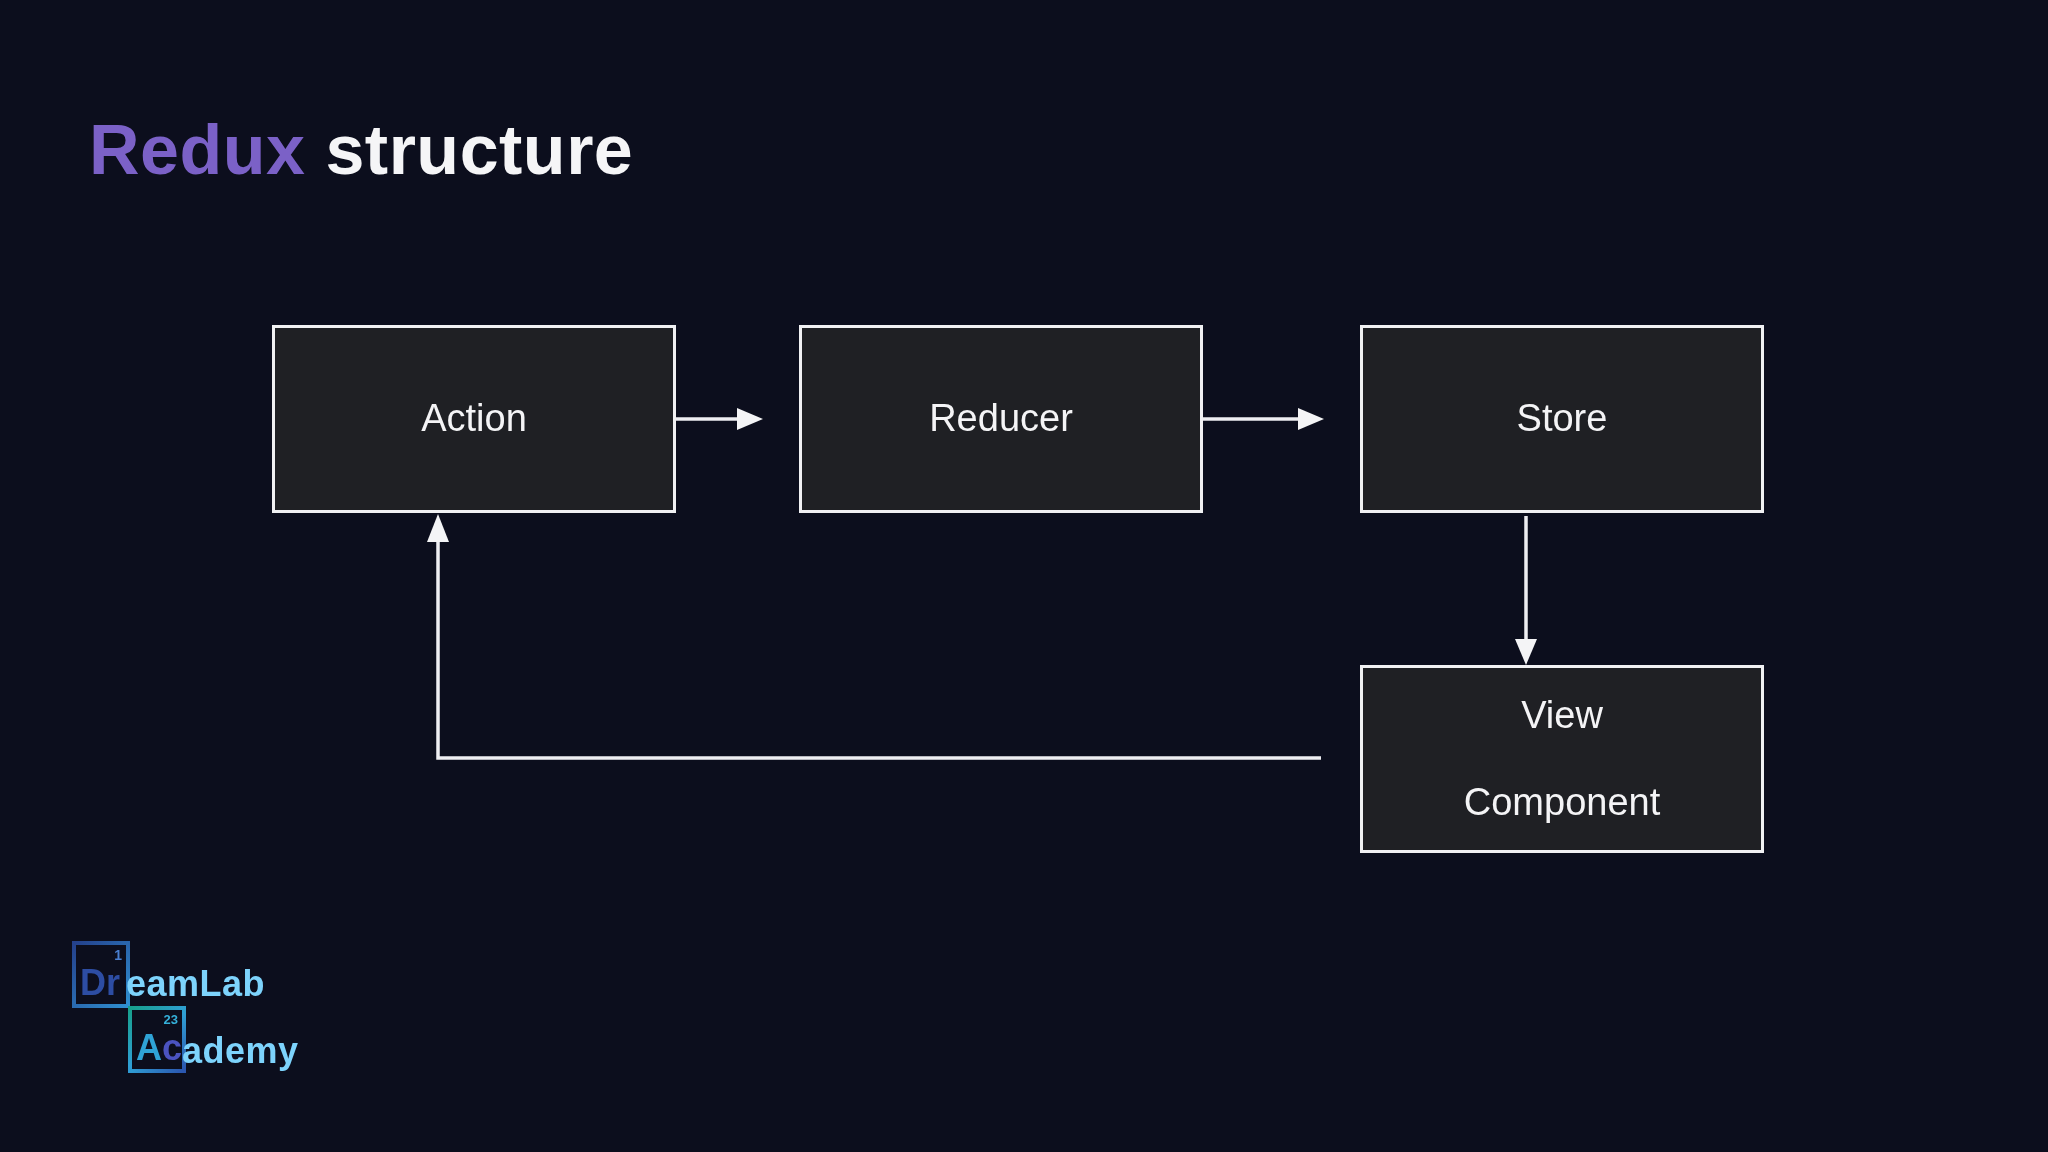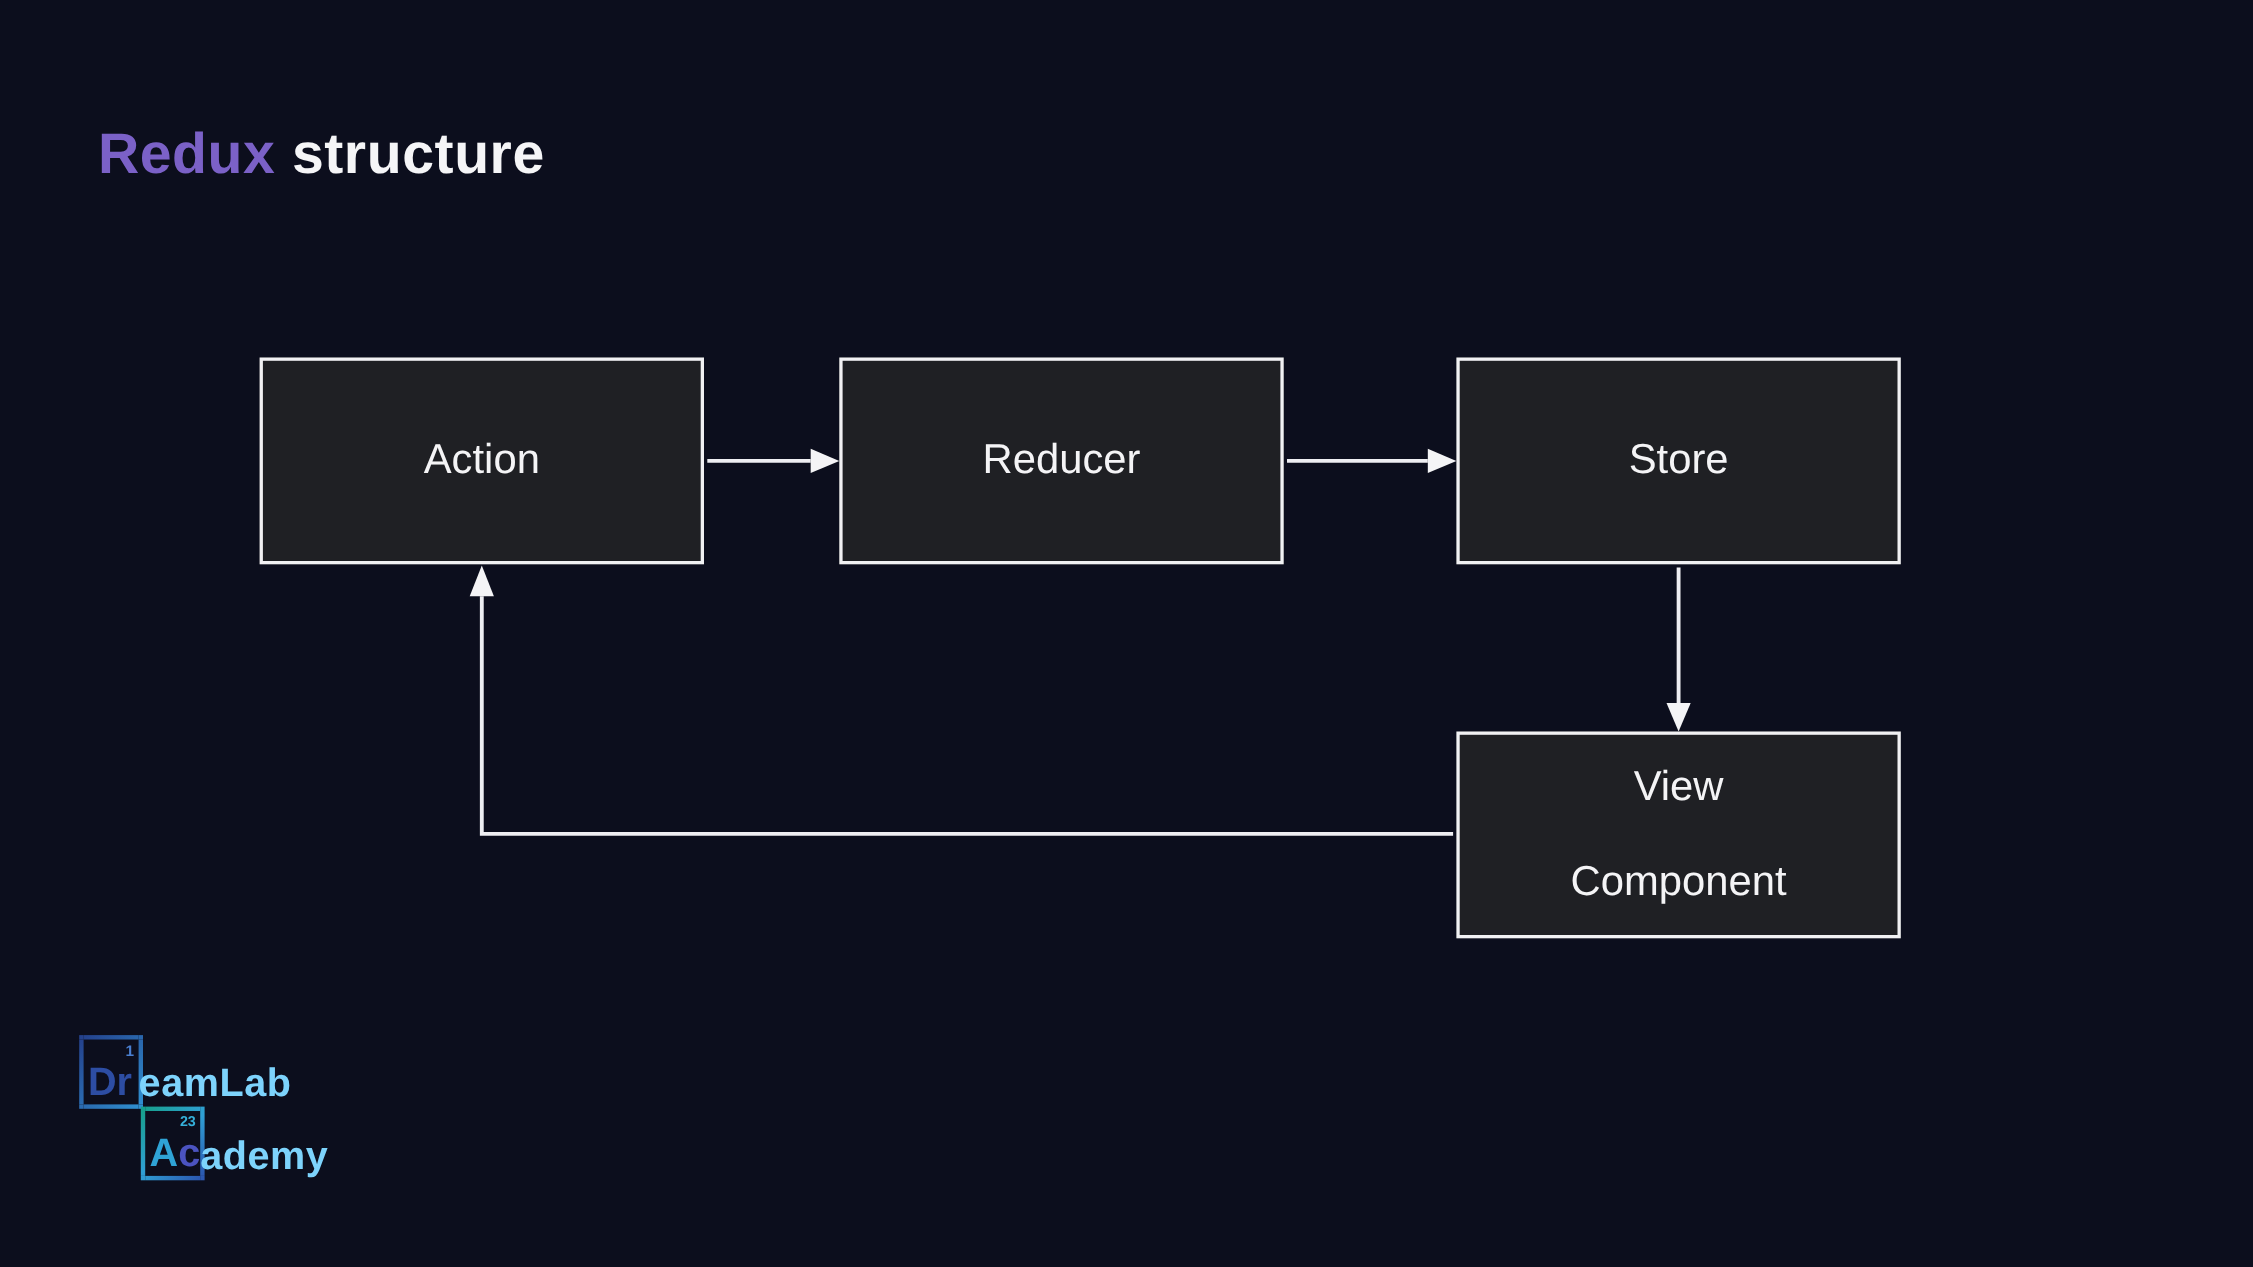--- a/index.html
+++ b/index.html
@@ -11,21 +11,21 @@
     overflow: hidden;
     font-family: "Liberation Sans", sans-serif;
   }
 
   
   .title {
     position: absolute;
     left: 89px;
     top: 112px;
     margin: 0;
-    font-size: 52px;
+    font-size: 70px;
     font-weight: bold;
     letter-spacing: 0.5px;
     line-height: 1.1;
   }
   .title span { white-space: pre; }
   .title .hl   { color: #7b61c7; }
   .title .rest { color: #f5f5f7; }
 
   
   .node {
@@ -37,20 +37,21 @@
     border: 3px solid #f1f1f3;
     display: flex;
     flex-direction: column;
     align-items: center;
     justify-content: center;
     color: #f4f4f6;
     font-size: 38px;
     font-weight: normal;
     line-height: 1.25;
     text-align: center;
+    margin-left: 36px;
   }
   #node-action  { left: 236px;  top: 325px; }
   #node-reducer { left: 763px;  top: 325px; }
   #node-store   { left: 1324px; top: 325px; }
   #node-view    { left: 1324px; top: 665px; gap: 40px; }
 
   
   .connectors {
     position: absolute;
     left: 0; top: 0;

